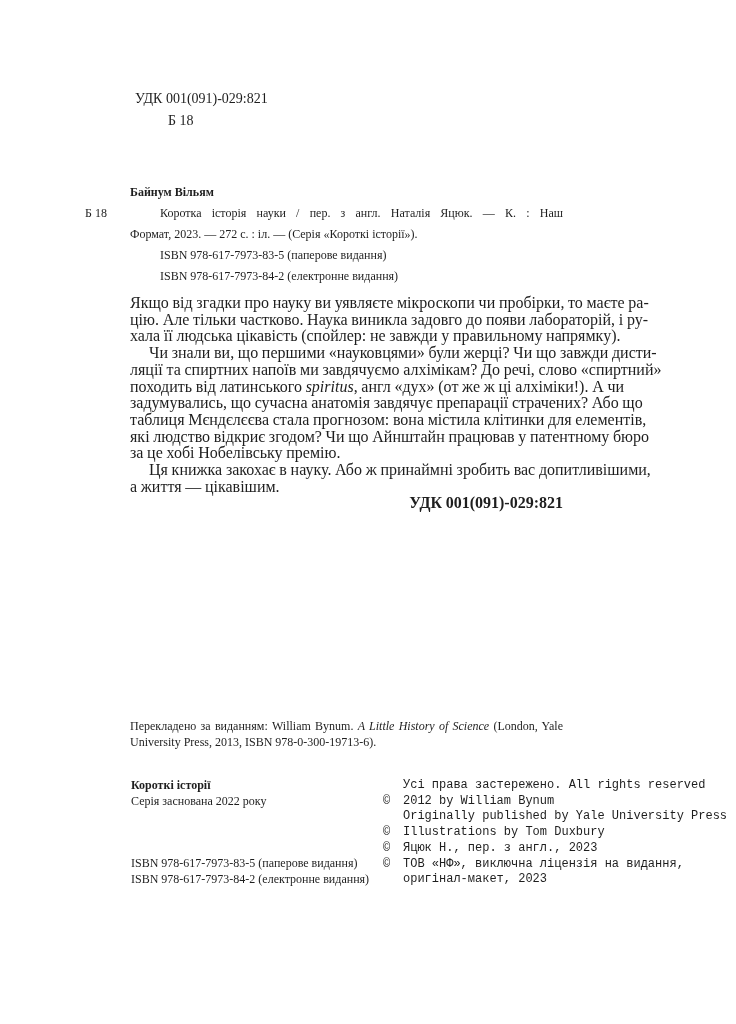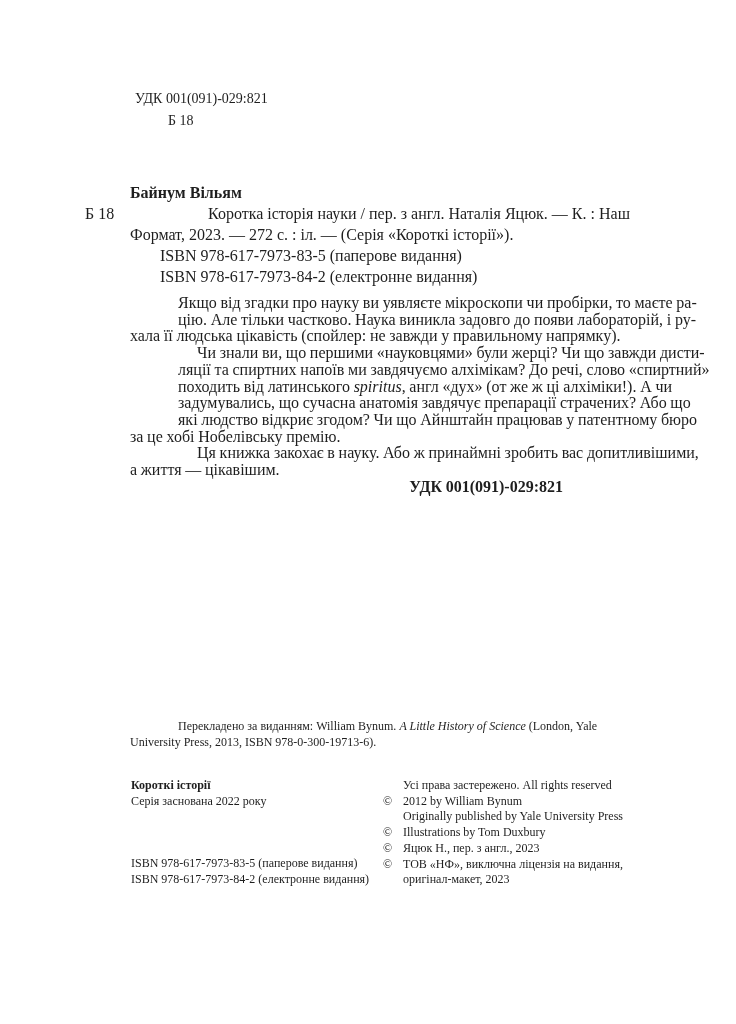--- a/index.html
+++ b/index.html
@@ -5,47 +5,47 @@
   * { margin: 0; padding: 0; box-sizing: border-box; }
   html, body { width: 736px; height: 1024px; }
   body {
     position: relative;
     background: #ffffff;
     color: #1e1e1e;
     font-family: "Liberation Serif", "DejaVu Serif", serif;
   }
   .abs { position: absolute; }
   .ln { white-space: nowrap; }
-  .jl { text-align: justify; text-align-last: justify; margin-left: 48px; }
+  .jl { text-align: justify; text-align-last: justify; }
   .b  { font-weight: bold; }
   .i  { font-style: italic; }
 
   
   #udk-top { left: 135px; top: 89px;  font-size: 14px; line-height: 20px; }
   #bbk-top { left: 168px; top: 111px; font-size: 14px; line-height: 20px; }
 
   
-  #biblio { left: 130px; top: 182px; width: 433px; font-size: 16px; line-height: 21px; }
+  #biblio { left: 130px; top: 182px; width: 433px; font-size: 12px; line-height: 21px; }
   #biblio .margin-code { position: absolute; left: -45px; top: 21px; }
   #biblio .hang { text-indent: 30px; }
   #biblio .isbn { padding-left: 30px; }
 
   
   #annotation { left: 130px; top: 295px; width: 433px; font-size: 16px; line-height: 16.7px; word-spacing: -0.3px; }
   #annotation .ind { text-indent: 19px; }
   #annotation .udk-b { font-weight: bold; text-align: right; text-align-last: right; }
 
   
   #translation { left: 130px; top: 718px; width: 433px; font-size: 12px; line-height: 16px; }
 
   
   #imprint-left  { left: 131px; top: 778px; font-size: 12px; line-height: 15.7px; }
   #imprint-left .isbn-group { margin-top: 47px; }
   #imprint-right { left: 383px; top: 778px; font-size: 12px; line-height: 15.7px; }
-  #imprint-right .row { display: flex; }
+  #imprint-right .row { display: flex; font-family: Liberation Mono, monospace; }
   #imprint-right .sym { width: 20px; flex: 0 0 20px; }
 </style>
 </head>
 <body>
 
 <div id="udk-top" class="abs ln">УДК 001(091)-029:821</div>
 <div id="bbk-top" class="abs ln">Б 18</div>
 
 <div id="biblio" class="abs">
   <div class="ln b">Байнум Вільям</div>
@@ -57,20 +57,21 @@
 </div>
 
 <div id="annotation" class="abs">
   <div class="ln jl">Якщо від згадки про науку ви уявляєте мікроскопи чи пробірки, то маєте ра-</div>
   <div class="ln jl">цію. Але тільки частково. Наука виникла задовго до появи лабораторій, і ру-</div>
   <div class="ln">хала її людська цікавість (спойлер: не завжди у правильному напрямку).</div>
   <div class="ln jl ind">Чи знали ви, що першими «науковцями» були жерці? Чи що завжди дисти-</div>
   <div class="ln jl">ляції та спиртних напоїв ми завдячуємо алхімікам? До речі, слово «спиртний»</div>
   <div class="ln jl"><span>походить від латинського </span><span class="i">spiritus</span><span>, англ «дух» (от же ж ці алхіміки!). А чи</span></div>
   <div class="ln jl">задумувались, що сучасна анатомія завдячує препарації страчених? Або що</div>
+  <div class="ln jl">таблиця Мєндєлєєва стала прогнозом: вона містила клітинки для елементів,</div>
   <div class="ln jl">які людство відкриє згодом? Чи що Айнштайн працював у патентному бюро</div>
   <div class="ln">за це хобі Нобелівську премію.</div>
   <div class="ln jl ind">Ця книжка закохає в науку. Або ж принаймні зробить вас допитливішими,</div>
   <div class="ln">а життя — цікавішим.</div>
   <div class="ln udk-b">УДК 001(091)-029:821</div>
 </div>
 
 <div id="translation" class="abs">
   <div class="ln jl"><span>Перекладено за виданням: William Bynum. </span><span class="i">A Little History of Science</span><span> (London, Yale</span></div>
   <div class="ln">University Press, 2013, ISBN 978-0-300-19713-6).</div>

